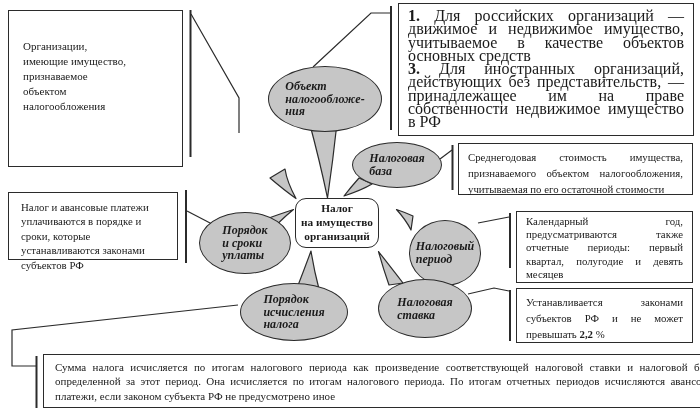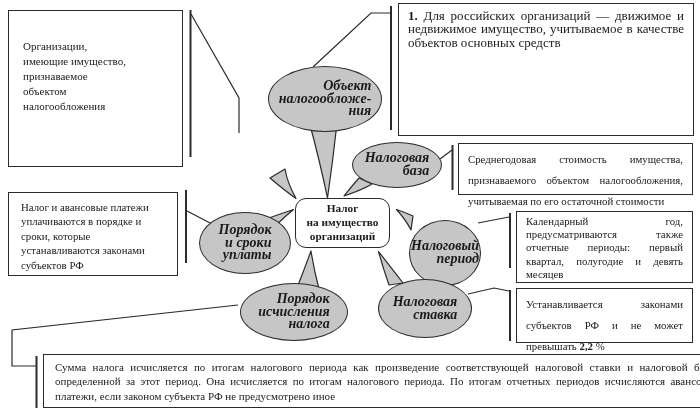--- a/index.html
+++ b/index.html
@@ -3,51 +3,51 @@
 <meta charset="utf-8">
 <style>
   html,body{margin:0;padding:0;background:#fff;}
   #canvas{
     position:relative;width:700px;height:415px;background:#fff;overflow:hidden;
     font-family:"Liberation Serif","DejaVu Serif",serif;color:#1a1a1a;
   }
   #lines{position:absolute;left:0;top:0;width:700px;height:415px;}
   .box{
     position:absolute;background:#fff;border:1.5px solid #2b2b2b;
-    box-sizing:border-box;font-size:10.8px;line-height:21px;
+    box-sizing:border-box;font-size:10.8px;line-height:16px;
   }
   .box .inner{padding:5px 9px;}
   .just{text-align:justify;}
   .pre{white-space:pre-line;}
   
   .b1{left:8px;top:10px;width:175px;height:157px;font-size:11px;line-height:15px;}
   .b1 .inner{padding:28px 10px 0 14px;}
-  .b2{left:398px;top:3px;width:296px;height:133px;font-size:13px;line-height:13.3px;}
+  .b2{left:398px;top:3px;width:296px;height:133px;font-size:16px;line-height:13.3px;}
   .b2 .inner{padding:5px 9px;}
   .b2 p{margin:0;text-align:justify;}
   .b3{left:458px;top:143px;width:235px;height:52px;}
   .b4{left:516px;top:211px;width:177px;height:72px;line-height:13.2px;}
   .b4 .inner{padding:3px 9px;}
   .b5{left:516px;top:288px;width:177px;height:55px;}
-  .b6{left:8px;top:192px;width:170px;height:84px;line-height:14.4px;}
+  .b6{left:8px;top:192px;width:170px;height:68px;line-height:14.4px;}
   .b6 .inner{padding:7px 6px 0 12px;}
   .b7{left:43px;top:354px;width:688px;height:54px;font-size:11px;line-height:14.4px;}
   .b7 .inner{padding:5px 11px;}
   
   .center-node{
-    position:absolute;left:295px;top:198px;width:95px;height:50px;
+    position:absolute;left:295px;top:198px;width:84px;height:50px;
     background:#fff;border:1.6px solid #2b2b2b;border-radius:11px;box-sizing:border-box;
     display:flex;align-items:center;justify-content:center;text-align:center;
     font-weight:bold;font-size:11.3px;line-height:13.8px;white-space:pre-line;
   }
   
   .ellipse{
     position:absolute;background:#c6c6c6;border:1.4px solid #2b2b2b;border-radius:50%;
     box-sizing:border-box;display:flex;align-items:center;justify-content:center;
-    text-align:right;font-style:italic;font-weight:bold;font-size:14px;
+    text-align:left;font-style:italic;font-weight:bold;font-size:12px;
     line-height:12.6px;white-space:pre-line;
   }
   .e-object{left:268px;top:66px;width:114px;height:66px;}
   .e-subject{left:204px;top:133px;width:92px;height:62px;}
   .e-base{left:352px;top:142px;width:90px;height:46px;}
   .e-period{left:409px;top:220px;width:72px;height:66px;}
   .e-payment{left:199px;top:212px;width:92px;height:62px;}
   .e-calculation{left:240px;top:283px;width:108px;height:58px;}
   .e-rate{left:378px;top:279px;width:94px;height:59px;}
 </style>
@@ -93,20 +93,21 @@
     <div class="inner pre">Организации,
 имеющие имущество,
 признаваемое
 объектом
 налогообложения</div>
   </div>
 
   <div class="box b2">
     <div class="inner">
       <p><b>1.</b> <span>Для российских организаций — движимое и недвижимое имущество, учитываемое в качестве объектов основных средств</span></p>
+      <p><b>3.</b> <span>Для иностранных организаций, действующих без представительств, — принадлежащее им на праве собственности недвижимое имущество в РФ</span></p>
     </div>
   </div>
 
   <div class="box b3">
     <div class="inner just">Среднегодовая стоимость имущества, признаваемого объектом налогообложения, учитываемая по его остаточной стоимости</div>
   </div>
 
   <div class="box b4">
     <div class="inner just">Календарный год, предусматриваются также отчетные периоды: первый квартал, полугодие и девять месяцев</div>
   </div>

